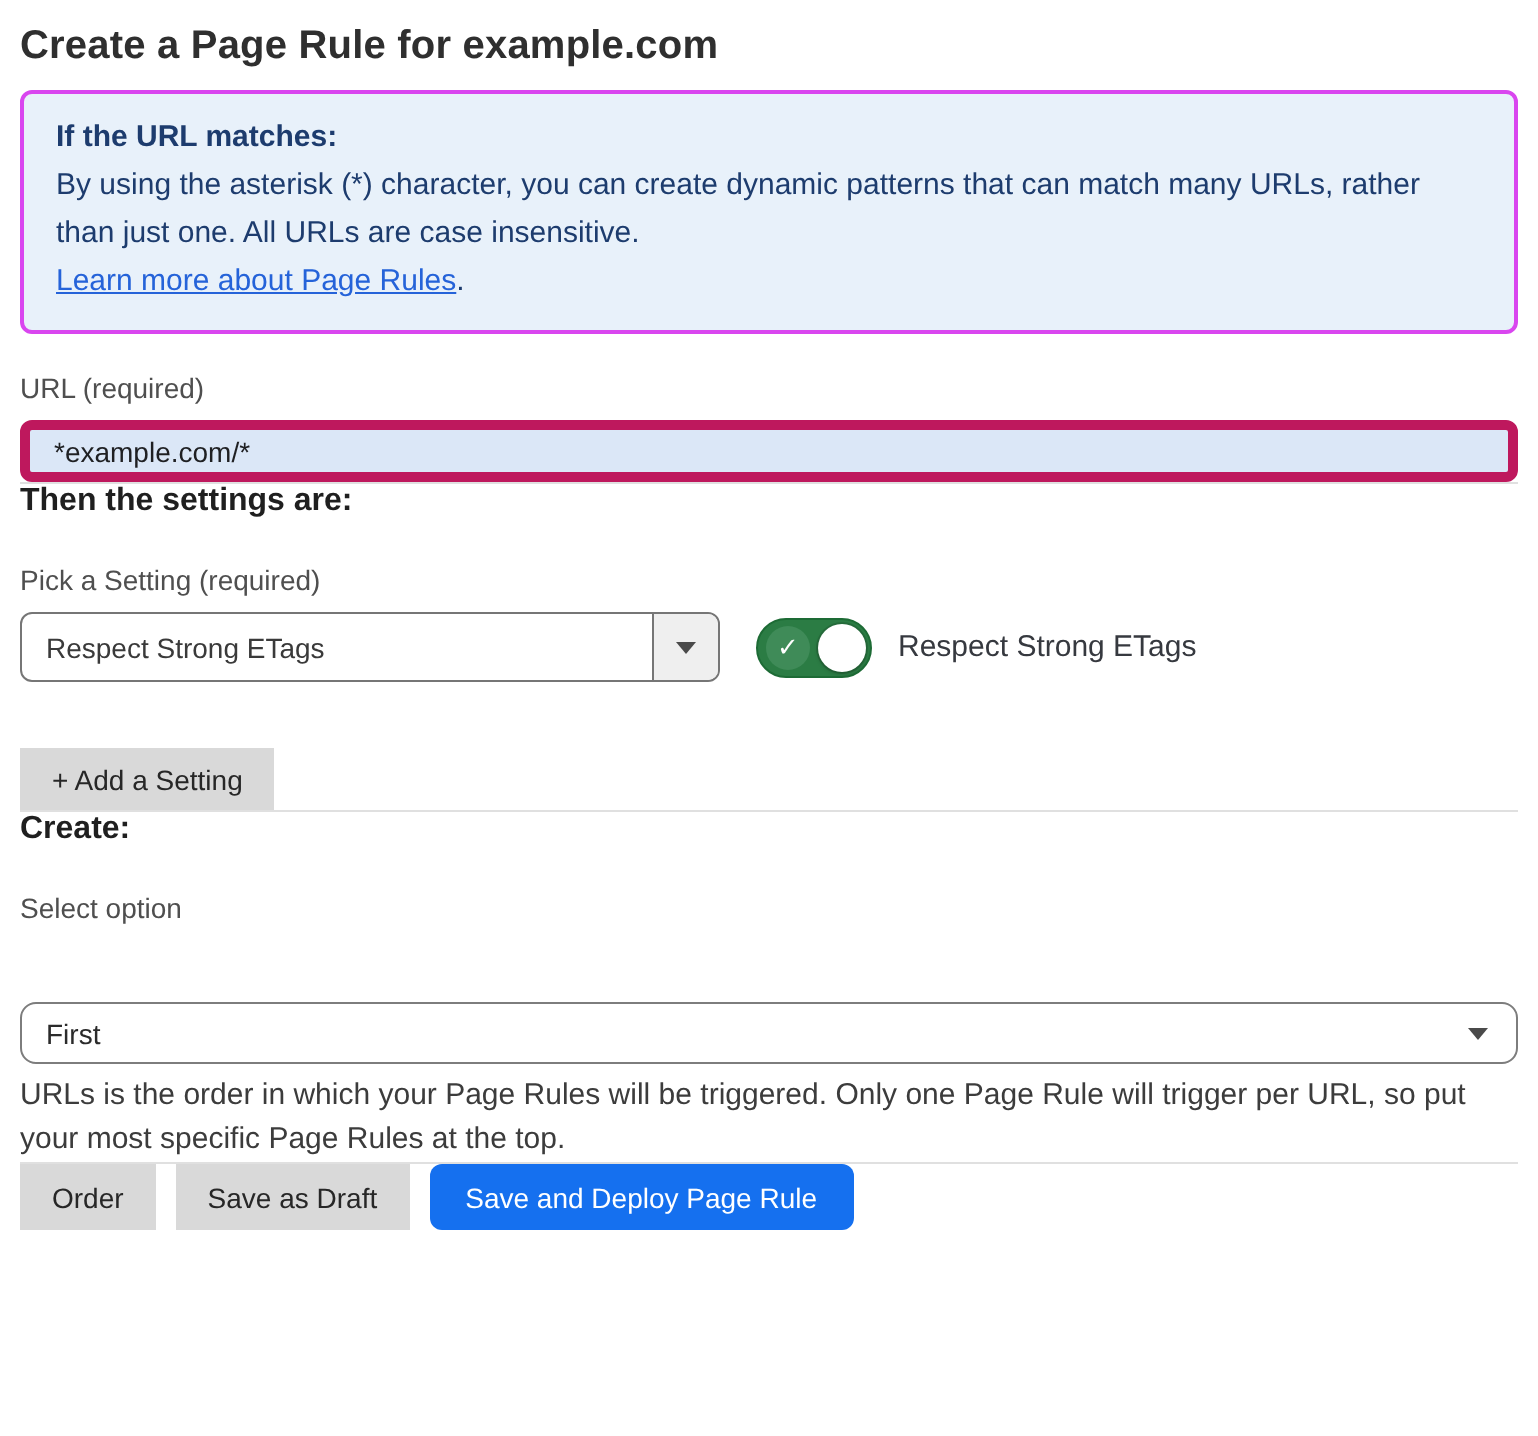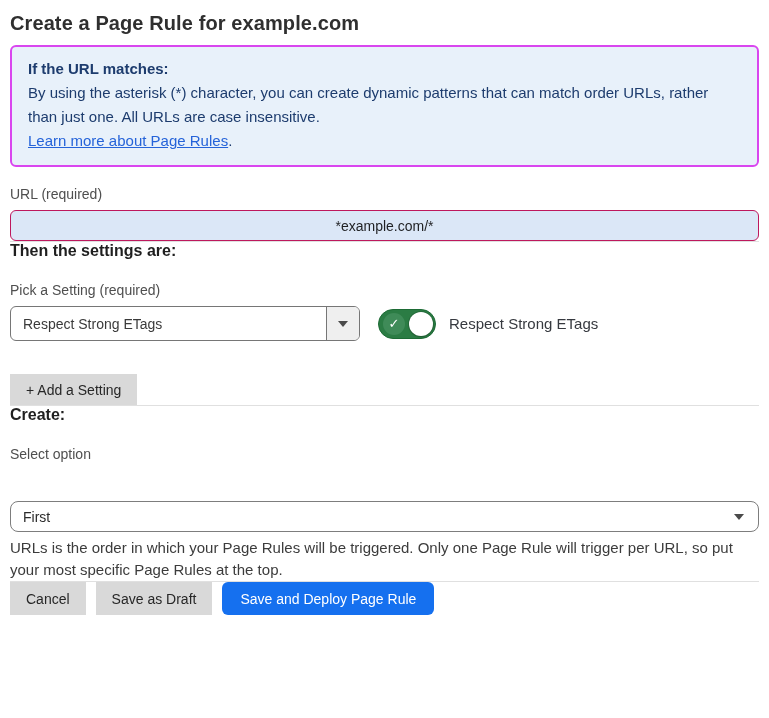--- a/index.html
+++ b/index.html
@@ -31,28 +31,27 @@
     color: #2563d9; text-decoration: underline; cursor: pointer;
   }
 
   .field-label {
     font-size: 14px; color: #4f4f4f; margin: 0 0 8px 0;
   }
 
   .url-input {
     width: 100%; height: 31px;
     background: #dbe7f7;
-    border: 1px solid #be185d;
+    border: 5px solid #be185d;
     border-radius: 6px;
     padding: 0 12px;
     font-family: "Liberation Sans", sans-serif;
     font-size: 14px; color: #1f2023;
     outline: none;
     display: block;
-    text-align: center;
   }
 
   hr.divider {
     border: none; border-top: 1px solid #e0e0e0;
     margin: 0;
   }
   .divider-1 { margin: 38px 0 20px 0; }
   .divider-2 { margin: 13px 0 23px 0; }
   .divider-3 { margin: 12px 0 17px 0; }
 
@@ -158,21 +157,21 @@
 </style>
 </head>
 <body>
 
 <div class="page">
 
   <h1 class="page-title">Create a Page Rule for example.com</h1>
 
   <div class="info-box">
     <div class="info-heading">If the URL matches:</div>
-    <div class="info-body">By using the asterisk (*) character, you can create dynamic patterns that can match order URLs, rather than just one. All URLs are case insensitive.</div>
+    <div class="info-body">By using the asterisk (*) character, you can create dynamic patterns that can match many URLs, rather than just one. All URLs are case insensitive.</div>
     <div class="info-link-row"><a href="#">Learn more about Page Rules</a><span>.</span></div>
   </div>
 
   <div class="field-label">URL (required)</div>
   <input type="text" class="url-input" value="*example.com/*" style="">
 
   <hr class="divider divider-1">
 
   <h2 class="section-heading">Then the settings are:</h2>
 
@@ -205,18 +204,18 @@
   <div class="order-select">
     <span>First</span>
     <span class="triangle-down"></span>
   </div>
 
   <p class="help-text">URLs is the order in which your Page Rules will be triggered. Only one Page Rule will trigger per URL, so put your most specific Page Rules at the top.</p>
 
   <hr class="divider divider-3">
 
   <div class="footer-buttons">
-    <button class="gray-btn">Cancel</button>
+    <button class="gray-btn">Order</button>
     <button class="gray-btn">Save as Draft</button>
     <button class="blue-btn">Save and Deploy Page Rule</button>
   </div>
 
 </div>
 
 </body></html>

